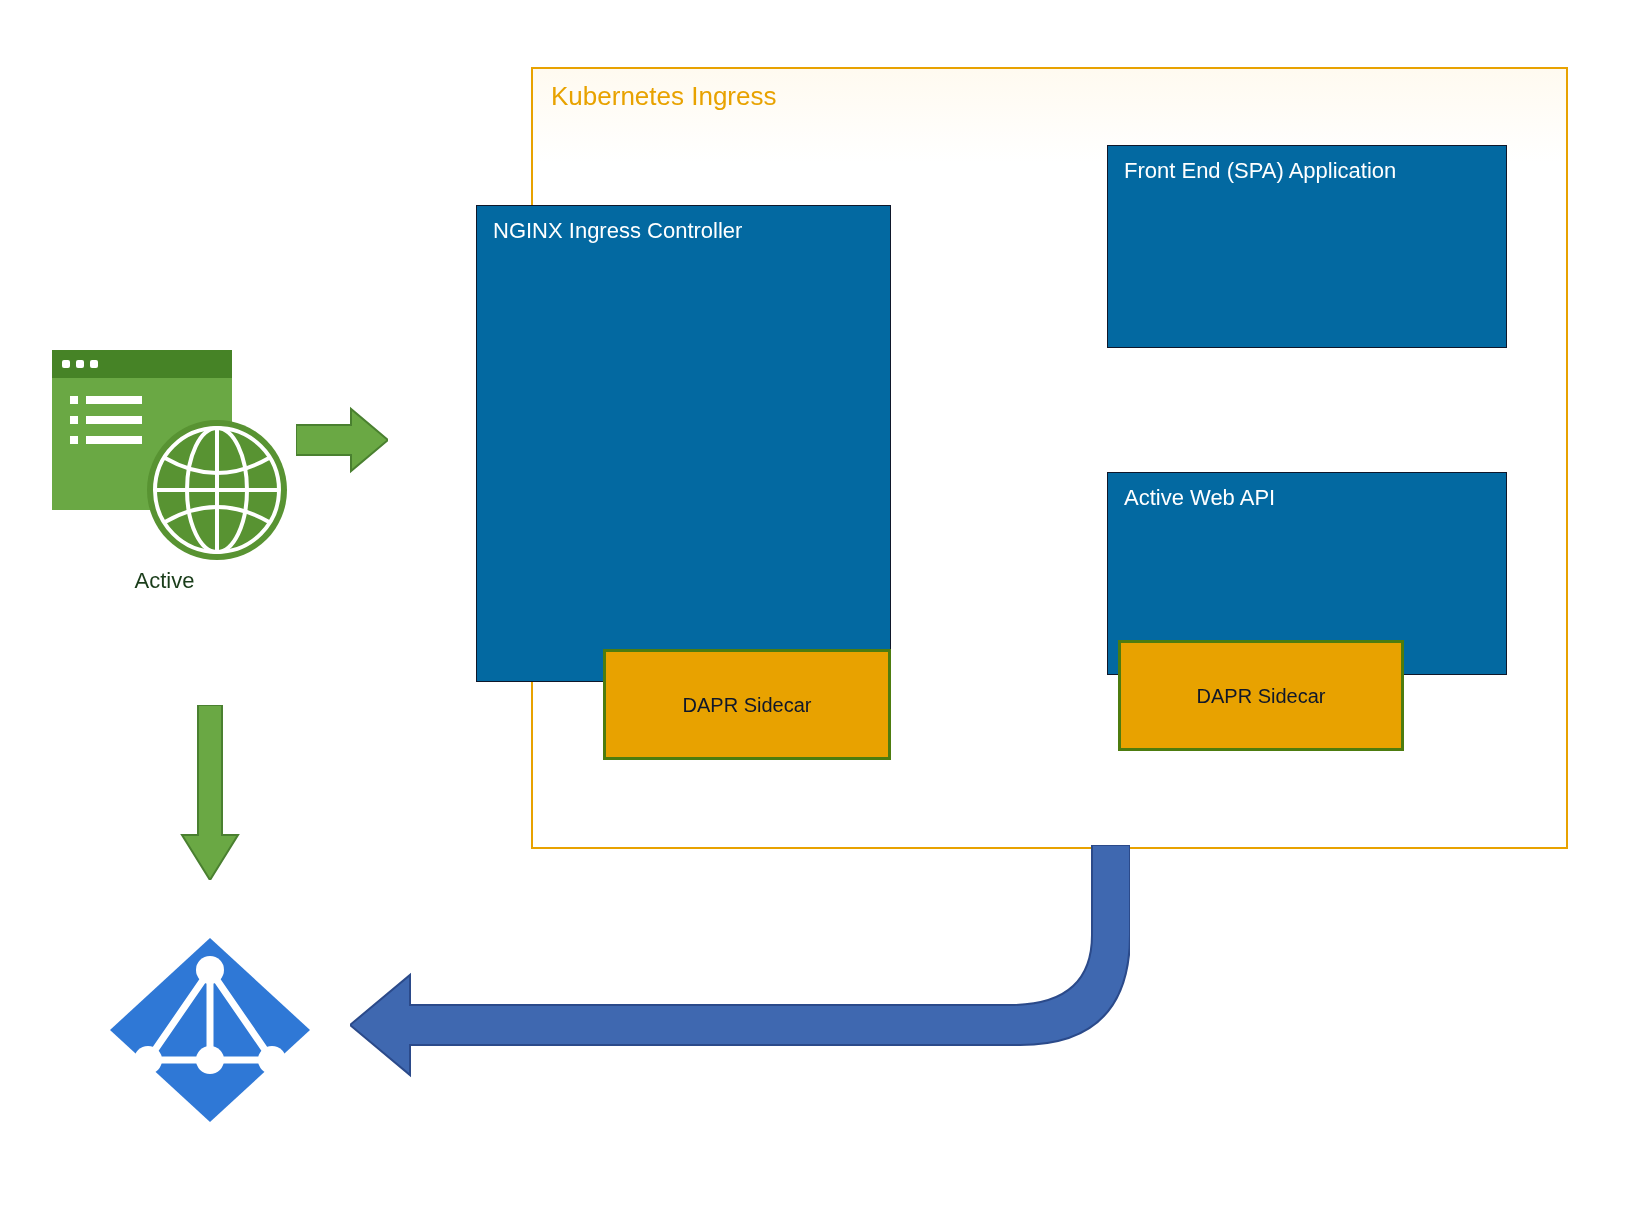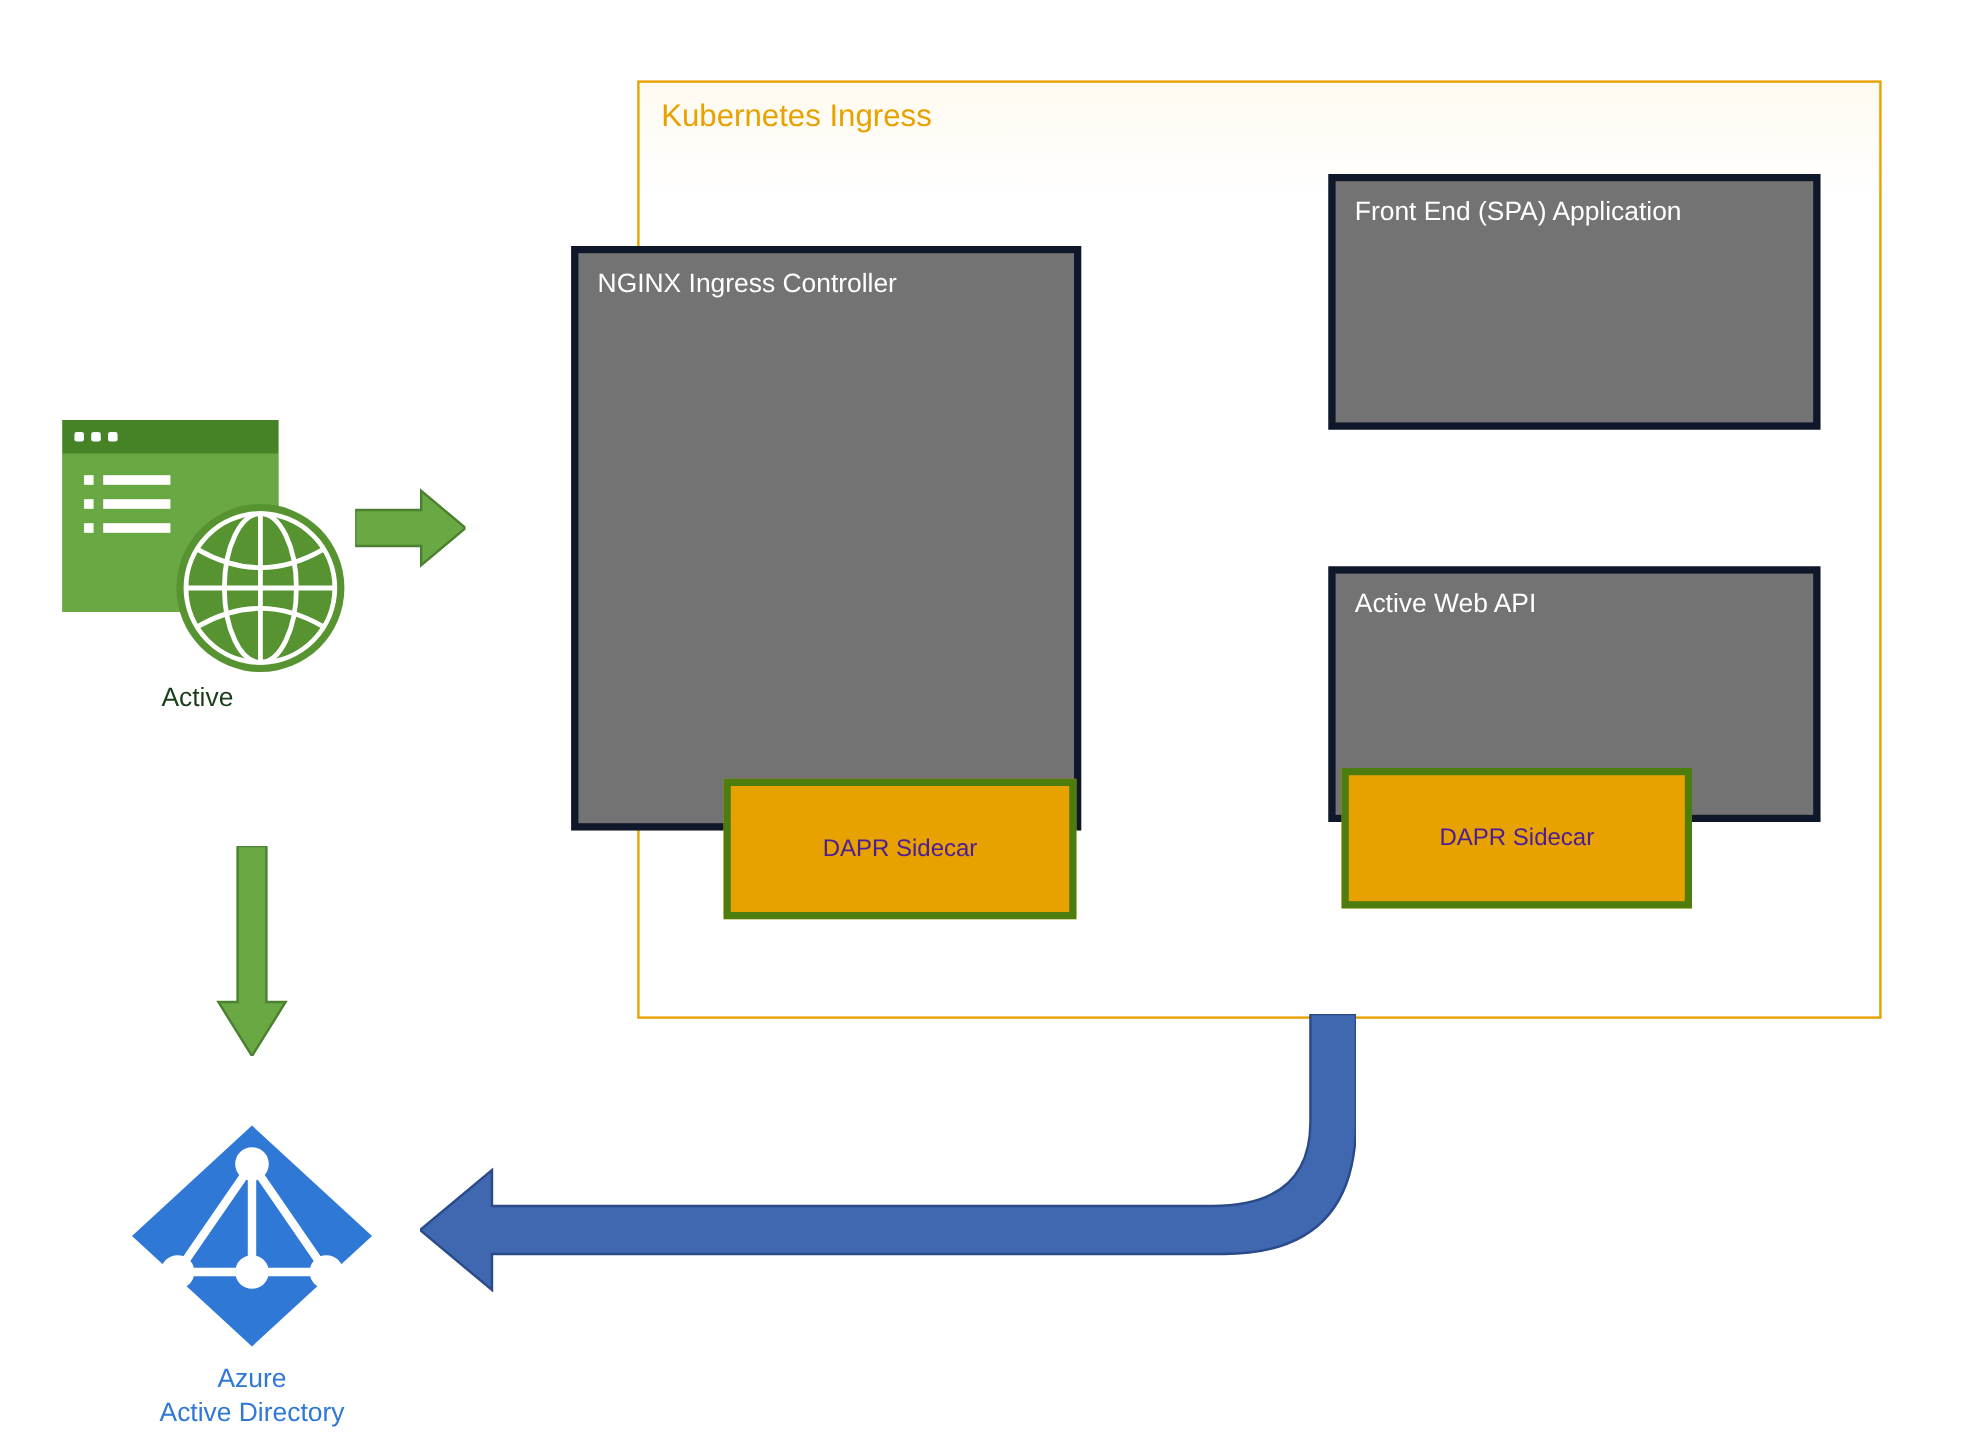--- a/index.html
+++ b/index.html
@@ -139,22 +139,22 @@
     position: absolute;
     left: 18px;
     top: 12px;
     font-size: 26px;
     color: #e8a200;
   }
 
   
   .svc-box {
     position: absolute;
-    background: #737373;
-    border: 6px solid #0f172a;
+    background: #0369a1;
+    border: 1px solid #0f172a;
     color: #ffffff;
   }
   .svc-box .svc-label {
     position: absolute;
     left: 16px;
     top: 12px;
     font-size: 22px;
   }
   .nginx-box {
     left: 476px;
@@ -172,22 +172,22 @@
     left: 1107px;
     top: 472px;
     width: 398px;
     height: 201px;
   }
 
   
   .dapr-box {
     position: absolute;
     background: #e8a200;
-    border: 6px solid #4d7c0f;
-    color: #4c1d95;
+    border: 3px solid #4d7c0f;
+    color: #0f172a;
     text-align: center;
   }
   .dapr-box .dapr-label {
     position: absolute;
     left: 0;
     right: 0;
     top: 50%;
     transform: translateY(-50%);
     font-size: 20px;
   }
@@ -265,24 +265,20 @@
         <polygon points="110,40 172,130 48,130"></polygon>
         <line x1="110" y1="40" x2="110" y2="130"></line>
       </g>
       <g fill="#ffffff">
         <circle cx="110" cy="40" r="14"></circle>
         <circle cx="48" cy="130" r="14"></circle>
         <circle cx="110" cy="130" r="14"></circle>
         <circle cx="172" cy="130" r="14"></circle>
       </g>
     </svg>
-    <div class="aad-label">
-      <span>Azure</span><br>
-      <span>Active Directory</span>
-    </div>
   </div>
 
   <div class="k8s-cluster">
     <div class="k8s-title">Kubernetes Ingress</div>
   </div>
 
   <div class="svc-box nginx-box">
     <div class="svc-label">NGINX Ingress Controller</div>
   </div>
 

